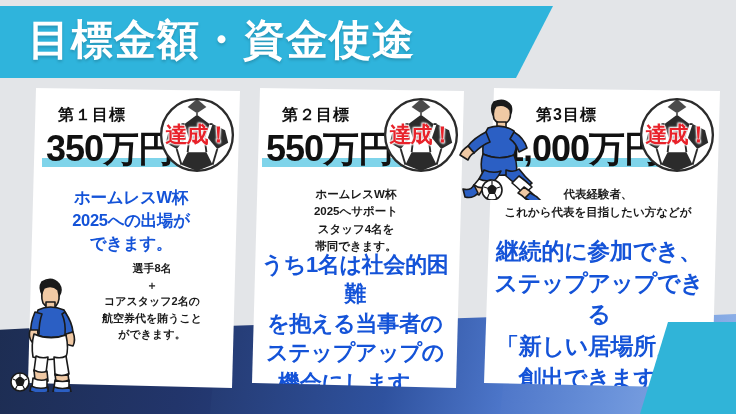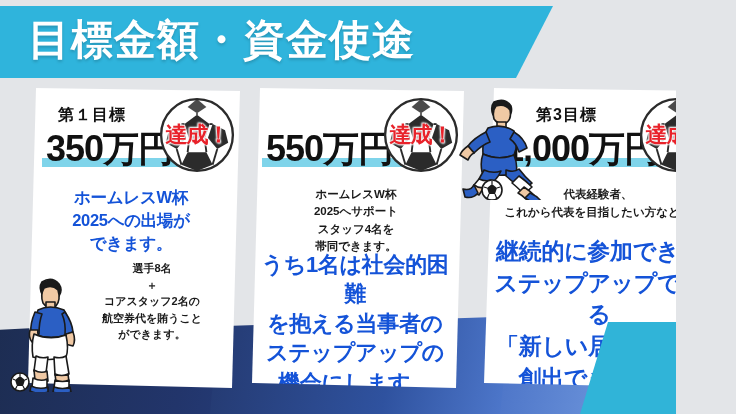--- a/index.html
+++ b/index.html
@@ -2,21 +2,21 @@
 <html lang="ja"><head>
 <meta charset="utf-8">
 <style>
   html,body{margin:0;padding:0;}
   body{
     width:736px;height:414px;overflow:hidden;
     background:#e3e5e8;
     font-family:"Liberation Sans","DejaVu Sans",sans-serif;
     position:relative;
   }
-  #stage{position:absolute;inset:0;width:676px;height:414px;overflow:hidden;}
+  #stage{position:absolute;inset:0;width:736px;height:414px;overflow:hidden;}
 
   
   .band-bottom{
     position:absolute;left:0;bottom:0;width:736px;height:122px;
     background:linear-gradient(100deg,#1d2d52 0%,#22356b 26%,#2a4892 55%,#4a73c8 78%,#6f97dd 92%,#8fb2e8 100%);
     clip-path:polygon(0 31%, 216px 22%, 226px 100%, 0 100%);
     z-index:1;
   }
   .band-bottom2{
     position:absolute;left:0;bottom:0;width:736px;height:122px;
@@ -149,20 +149,21 @@
       <span class="amount">
         <span class="hl"></span>
         <span>350万円</span>
       </span>
     </div>
     <div class="body-blue" id="c1-blue">ホームレスW杯<br>2025への出場が<br>できます。</div>
     <div class="body-black" id="c1-black">選手8名<br>＋<br>コアスタッフ2名の<br>航空券代を賄うこと<br>ができます。</div>
   </div>
 
   <div class="card" id="card2">
+    <div class="goal-label">第２目標</div>
     <div class="amount-wrap">
       <span class="amount">
         <span class="hl"></span>
         <span>550万円</span>
       </span>
     </div>
     <div class="body-black" id="c2-black">ホームレスW杯<br>2025へサポート<br>スタッフ4名を<br>帯同できます。</div>
     <div class="body-blue" id="c2-blue">うち1名は社会的困難<br>を抱える当事者の<br>ステップアップの<br>機会にします。</div>
   </div>
 

